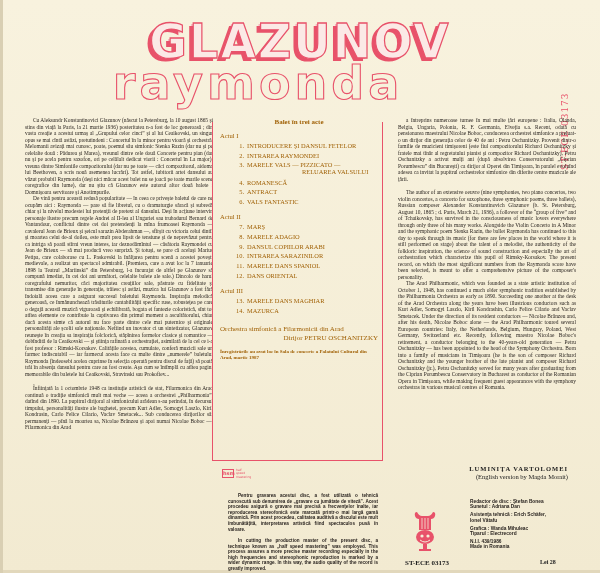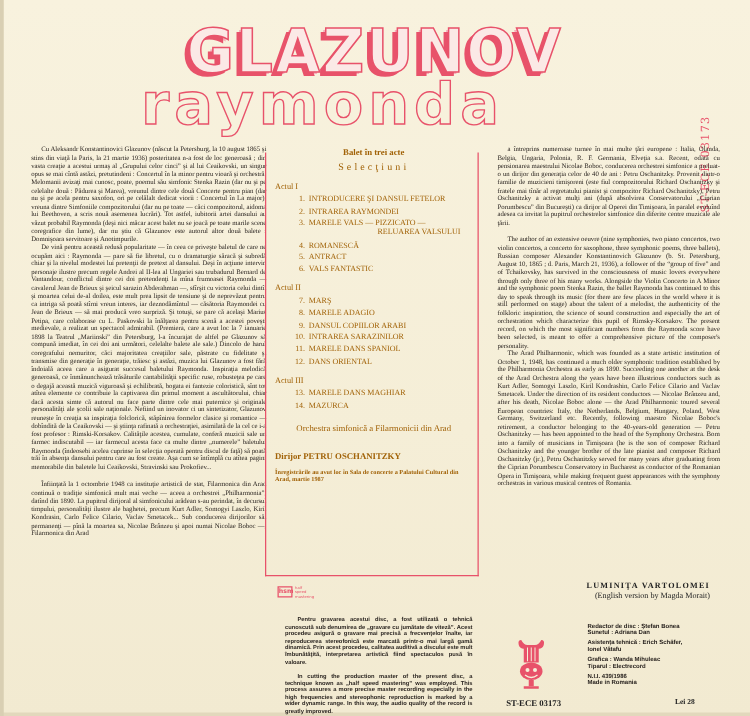--- a/index.html
+++ b/index.html
@@ -40,22 +40,22 @@
     border-top:none;
   }
   .card-inner { position:absolute; left:220px; top:118px; width:158px; font-family:"Liberation Serif", serif; color:#a16207; }
   .card-subtitle { text-align:center; font-weight:bold; font-size:7px; margin-top:0; }
   .card-sel { text-align:center; font-size:8px; letter-spacing:2.5px; margin-top:3px; margin-bottom:8px; }
   .act { font-size:6.6px; margin:6px 0 2px 0; }
   .track { font-size:6.4px; line-height:9.8px; padding-left:12px; white-space:nowrap; }
   .track .n { display:inline-block; width:12px; text-align:right; margin-right:3px; }
   .track.two { line-height:7.5px; padding-bottom:2px; }
   .track .cont { display:block; padding-left:70px; }
-  .orch { text-align:center; font-size:7px; line-height:8.5px; margin-top:10px; }
-  .dir { text-align:left; font-size:7px; font-weight:bold; margin-top:13px; }
+  .orch { font-size:7px; line-height:8.5px; margin-top:10px; }
+  .dir { text-align:right; font-size:7px; font-weight:normal; }
   .rec { font-size:5px; line-height:6px; font-weight:bold; margin-top:7px; }
   .hsm { position:absolute; left:222px; top:469px; display:flex; align-items:center; }
   .hsm-box { width:10px; height:7px; border:1px solid #e8526a; font-size:5px; color:#e8526a; line-height:7px; text-align:center; font-family:"DejaVu Sans", sans-serif; font-weight:bold; }
   .hsm-txt { font-size:3px; color:#e8526a; line-height:3.3px; margin-left:2px; font-family:"DejaVu Sans", sans-serif; }
   .tech { position:absolute; left:228px; width:150px; font-family:"Liberation Sans", sans-serif; font-weight:bold; font-size:4.6px; line-height:5.6px; text-align:justify; color:#2a2420; }
   .tech p { margin:0; text-indent:10px; }
   .tech-ro { top:493px; }
   .tech-en { top:538px; }
   .signature { position:absolute; left:398px; top:465px; width:170px; text-align:right; font-family:"Liberation Serif", serif; font-size:6.5px; line-height:8px; }
   .signature .name { font-weight:bold; letter-spacing:1px; }
@@ -76,21 +76,20 @@
 
 <div class="col left-col">
   <p>Cu Aleksandr Konstantinovici Glazunov (născut la Petersburg, la 10 august 1865 şi stins din viaţă la Paris, la 21 martie 1936) posteritatea n-a fost de loc generoasă ; din vasta creaţie a acestui urmaş al „Grupului celor cinci” şi al lui Ceaikovski, un singur opus se mai cîntă astăzi, pretutindeni : Concertul în la minor pentru vioară şi orchestră. Melomanii avizaţi mai cunosc, poate, poemul său simfonic Stenka Razin (dar nu şi pe celelalte două : Pădurea şi Marea), vreunul dintre cele două Concerte pentru pian (dar nu şi pe acela pentru saxofon, ori pe celălalt dedicat viorii : Concertul în La major), vreuna dintre Simfoniile compozitorului (dar nu pe toate — căci compozitorul, aidoma lui Beethoven, a scris nouă asemenea lucrări). Tot astfel, iubitorii artei dansului au văzut probabil Raymonda (deşi nici măcar acest balet nu se joacă pe toate marile scene coregrafice din lume), dar nu ştiu că Glazunov este autorul altor două balete : Domnişoara servitoare şi Anotimpurile.</p>
   <p>De vină pentru această redusă popularitate — în ceea ce priveşte baletul de care ne ocupăm aici : Raymonda — pare să fie libretul, cu o dramaturgie săracă şi subredă chiar şi la nivelul modestei lui pretenţii de pretext al dansului. Deşi în acţiune intervin personaje ilustre precum regele Andrei al II-lea al Ungariei sau trubadurul Bernard de Vantandour, conflictul dintre cei doi pretendenţi la mîna frumoasei Raymonda — cavalerul Jean de Brieux şi şeicul sarazin Abderahman —, sfîrşit cu victoria celui dintîi şi moartea celui de-al doilea, este mult prea lipsit de tensiune şi de neprevăzut pentru ca intriga să poată stîrni vreun interes, iar deznodămîntul — căsătoria Raymondei cu Jean de Brieux — să mai producă vreo surpriză. Şi totuşi, se pare că acelaşi Marius Petipa, care colaborase cu L. Paskovski la înălţarea pentru scenă a acestei poveşti medievale, a realizat un spectacol admirabil. (Premiera, care a avut loc la 7 ianuarie 1898 la Teatrul „Mariinski” din Petersburg, l-a încurajat de altfel pe Glazunov să compună imediat, în cei doi ani următori, celelalte balete ale sale.) Dincolo de harul coregrafului nemuritor, căci majoritatea creaţiilor sale, păstrate cu fidelitate şi transmise din generaţie în generaţie, trăiesc şi astăzi, muzica lui Glazunov a fost fără îndoială aceea care a asigurat succesul baletului Raymonda. Inspiraţia melodică generoasă, ce înmănunchează trăsăturile cantabilităţii specific ruse, robusteţea pe care o degajă această muzică viguroasă şi echilibrată, bogata ei fantezie coloristică, sînt tot atîtea elemente ce contribuie la captivarea din primul moment a ascultătorului, chiar dacă acesta simte că autorul nu face parte dintre cele mai puternice şi originale personalităţi ale şcolii sale naţionale. Nefiind un inovator ci un sintetizator, Glazunov reuneşte în creaţia sa inspiraţia folclorică, stăpînirea formelor clasice şi romantice — dobîndită de la Ceaikovski — şi ştiinţa rafinată a orchestraţiei, asimilată de la cel ce i-a fost profesor : Rimski-Korsakov. Calităţile acestea, cumulate, conferă muzicii sale un farmec indiscutabil — iar farmecul acesta face ca multe dintre „numerele” baletului Raymonda (îndeosebi acelea cuprinse în selecţia operată pentru discul de faţă) să poată trăi în absenţa dansului pentru care au fost create. Aşa cum se întîmplă cu atîtea pagini memorabile din baletele lui Ceaikovski, Stravinski sau Prokofiev...</p>
   <p style="margin-top:8px">Înfiinţată la 1 octombrie 1948 ca instituţie artistică de stat, Filarmonica din Arad continuă o tradiţie simfonică mult mai veche — aceea a orchestrei „Philharmonia”, datînd din 1890. La pupitrul dirijoral al simfonicului arădean s-au perindat, în decursul timpului, personalităţi ilustre ale baghetei, precum Kurt Adler, Somogyi Laszlo, Kiril Kondrasin, Carlo Felice Cilario, Vaclav Smetacek... Sub conducerea dirijorilor săi permanenţi — pînă la moartea sa, Nicolae Brânzeu şi apoi numai Nicolae Boboc —, Filarmonica din Arad</p>
 </div>
 
 <div class="card"></div>
 <div class="card-inner">
   <div class="card-subtitle">Balet în trei acte</div>
-  <div class="card-sel">Selecţiuni</div>
 
   <div class="act">Actul I</div>
   <div class="track"><span class="n">1.</span><span>INTRODUCERE ŞI DANSUL FETELOR</span></div>
   <div class="track"><span class="n">2.</span><span>INTRAREA RAYMONDEI</span></div>
   <div class="track two"><span class="n">3.</span><span>MARELE VALS — PIZZICATO —</span><span class="cont">RELUAREA VALSULUI</span></div>
   <div class="track"><span class="n">4.</span><span>ROMANESCĂ</span></div>
   <div class="track"><span class="n">5.</span><span>ANTRACT</span></div>
   <div class="track"><span class="n">6.</span><span>VALS FANTASTIC</span></div>
 
   <div class="act">Actul II</div>

